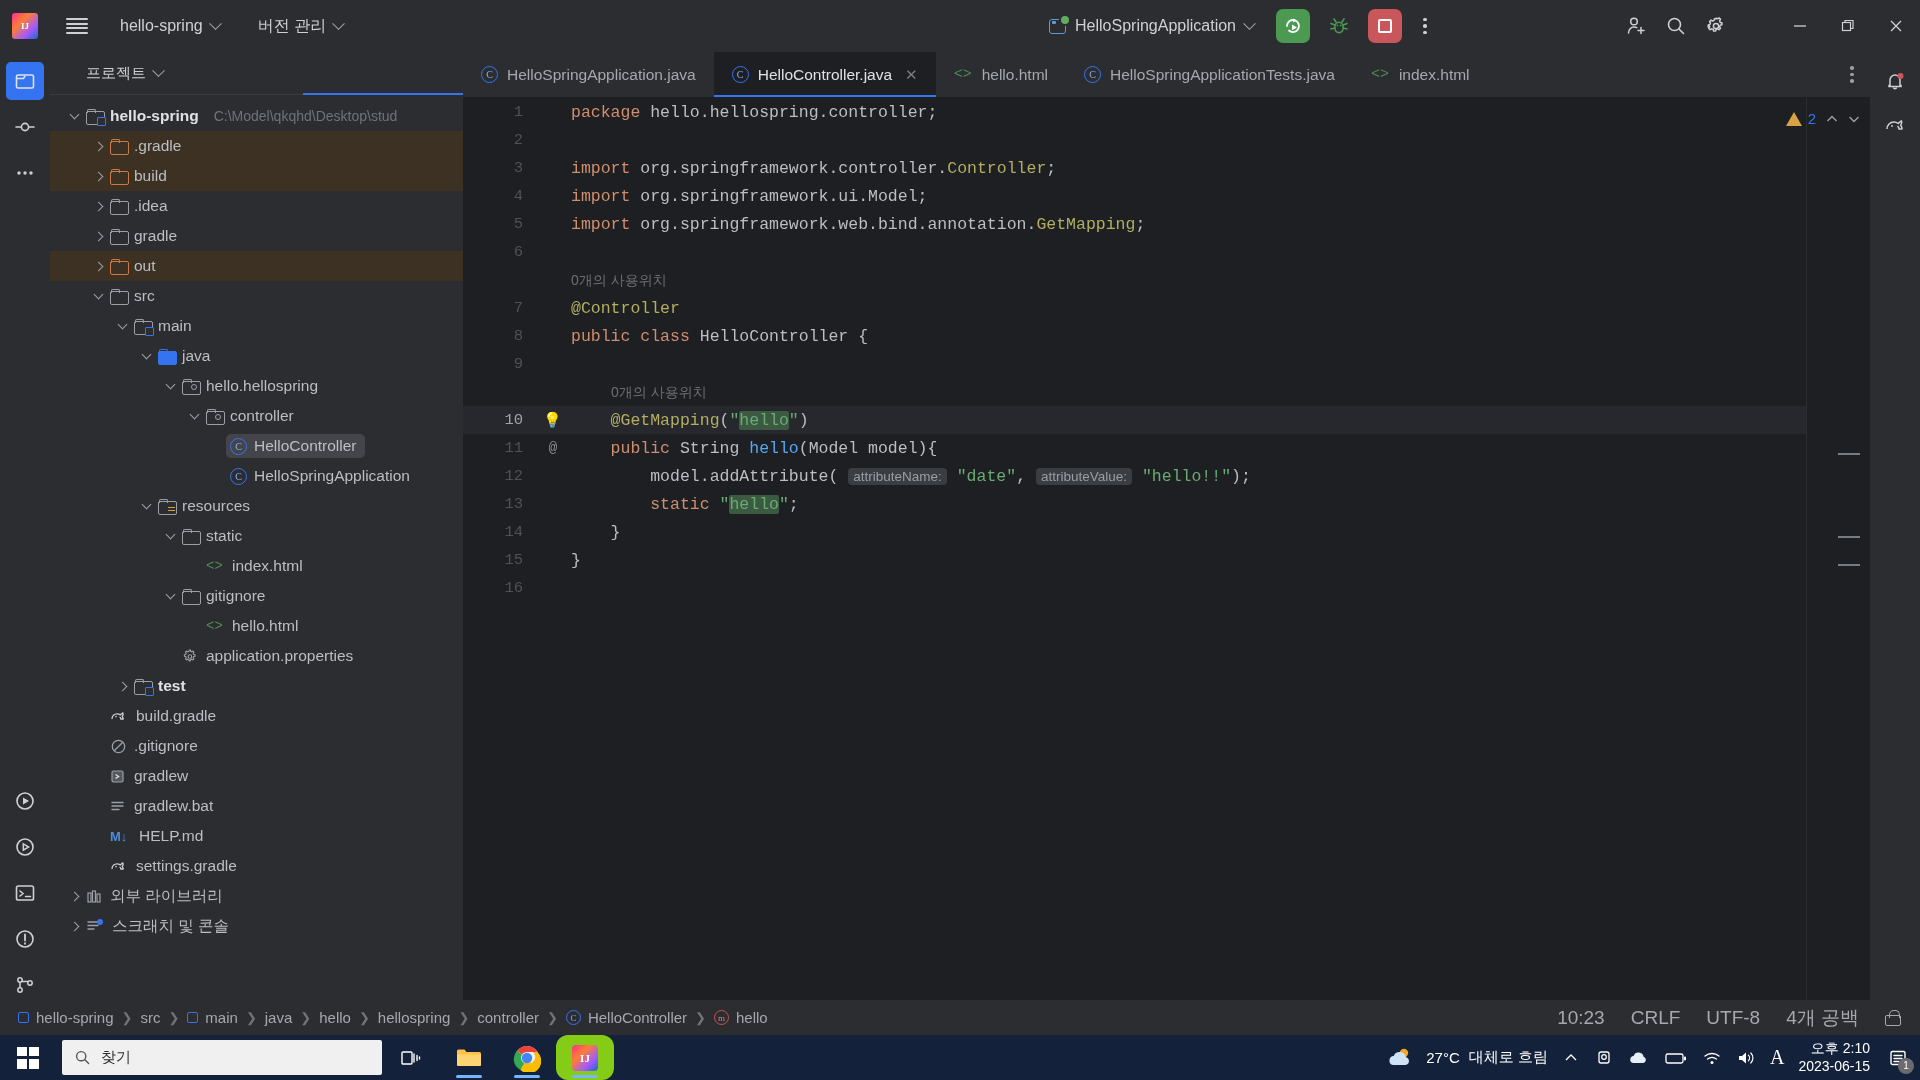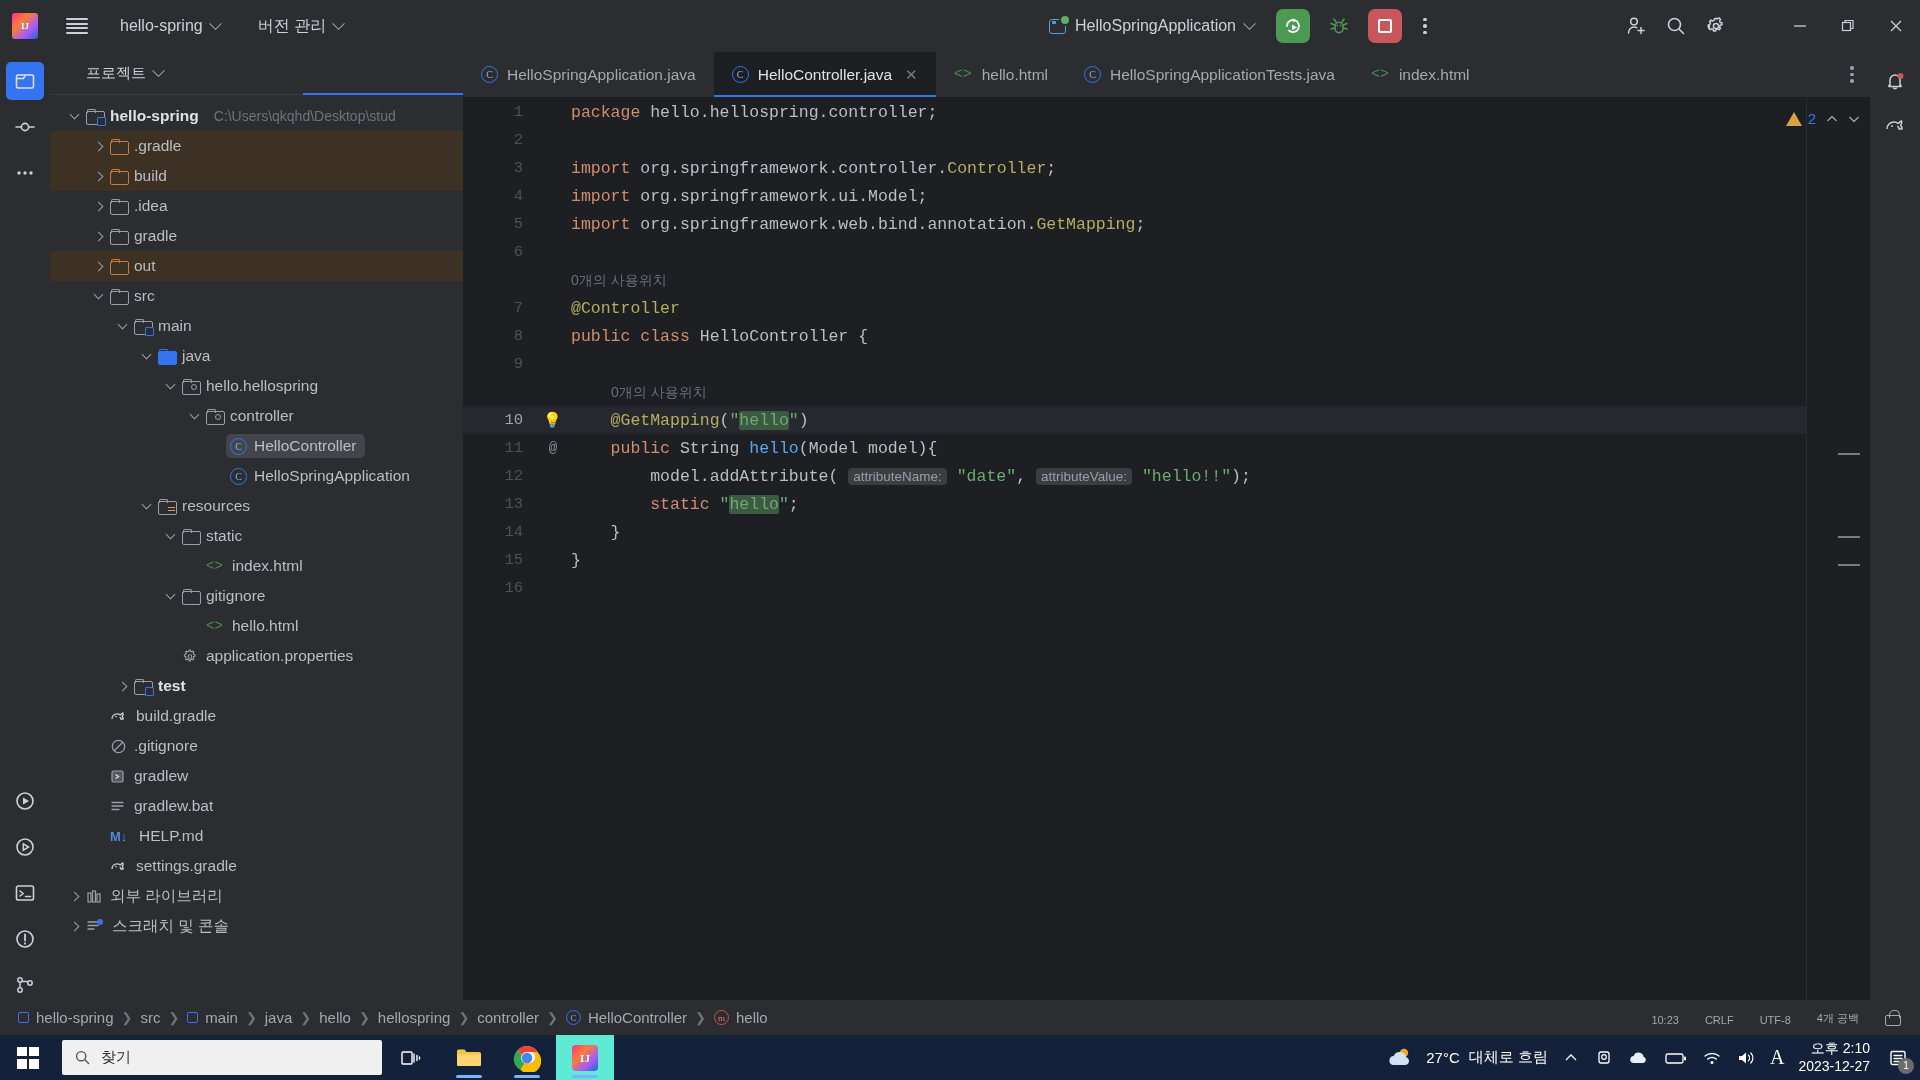--- a/index.html
+++ b/index.html
@@ -187,22 +187,22 @@
   .bc-item { display:flex; align-items:center; gap: 7px; padding: 2px 6px; cursor:pointer;
      border-radius:3px; white-space: nowrap; }
   .bc-sep { color: #6f737a; margin: 0 2px; font-size: 13px; }
   .bc-sq { width: 11px; height: 11px; border: 1.6px solid #3574f0; border-radius: 2px; }
   .bc-c { width: 15px; height: 15px; border: 1.5px solid #3574f0; border-radius: 50%;
      display:flex; align-items:center; justify-content:center; font-size: 9px; color: #8caee8;
      font-family: "Liberation Serif", serif; }
   .bc-m { width: 15px; height: 15px; border: 1.5px solid #c75450; border-radius: 50%;
      display:flex; align-items:center; justify-content:center; font-size: 9px; color: #e07b78;
      font-family: "Liberation Serif", serif; }
-  .bc-right { margin-left: auto; display:flex; align-items:flex-end; gap: 26px;
-     padding-right: 20px; color: #a5a8ae; font-size: 11px; }
+  .bc-right { margin-left: auto; display:flex; align-items:center; gap: 26px;
+     padding-right: 20px; color: #a5a8ae; font-size: 19px; }
   .bc-right .sb { cursor:pointer; }
   .lock { width: 15px; height: 16px; position:relative; }
   .lock::before { content:""; position:absolute; bottom:0; left:0; width: 14px; height: 9px;
      border: 1.6px solid #a5a8ae; border-radius: 2px; }
   .lock::after { content:""; position:absolute; top:0; left:4px; width: 9px; height: 7px;
      border: 1.6px solid #a5a8ae; border-bottom: none; border-radius: 5px 5px 0 0; }
 
   
   .taskbar { position:absolute; bottom: 0; left: 0; width: 1920px; height: 45px;
      background: #13213a; display:flex; align-items:center; }
@@ -211,21 +211,21 @@
   .win-logo { width: 22px; height: 22px; display:grid; grid-template-columns: 1fr 1fr;
      grid-template-rows: 1fr 1fr; gap: 2.5px; }
   .win-logo i { background: #ffffff; display:block; }
   .searchbox { width: 320px; height: 35px; background: #f0f0f0; border-radius: 2px;
      display:flex; align-items:center; gap: 10px; padding: 0 12px; margin-left: 6px;
      color: #2b2b2b; font-size: 15px; cursor: text; }
   .tb-app { width: 58px; height: 45px; display:flex; align-items:center; justify-content:center;
      cursor:pointer; position:relative; }
   .tb-app.run::after { content:""; position:absolute; bottom: 2px; left: 50%;
      transform: translateX(-50%); width: 26px; height: 3px; background: #75b6ff; border-radius: 2px; }
-  .tb-app.active { background: #5eead4; }
+  .tb-app.active { background: #84cc16; border-radius: 12px; }
   .tray { margin-left: auto; display:flex; align-items:center; gap: 14px;
      padding-right: 8px; color: #ffffff; font-size: 14.5px; }
   .clock { text-align: right; line-height: 1.25; font-size: 14px; cursor:pointer; }
   .notif-badge { position:relative; width: 28px; height: 28px; display:flex;
      align-items:center; justify-content:center; cursor:pointer; }
   .notif-badge b { position:absolute; right:-2px; bottom:-2px; width: 16px; height: 16px;
      border-radius: 50%; background: #6b6b6b; color: #fff; font-size: 10px;
      display:flex; align-items:center; justify-content:center; font-weight: normal; }
   .weather { display:flex; align-items:center; gap: 9px; font-size: 15px; cursor:pointer; }
 
@@ -410,21 +410,21 @@
         <div class="trow">
           <span style="display: inline-block; flex: 0 0 auto; width: 16px;"></span>
           <span class="tarrow down">
             <i></i>
           </span>
           <span class="tlabel-wrap">
             <span class="fi">
               <i class="badge"></i>
             </span>
             <span class="tbold">hello-spring</span>
-            <span class="tpath">C:\Users\qkqhd\Desktop\stud</span>
+            <span class="tpath">C:\Model\qkqhd\Desktop\stud</span>
           </span>
         </div>
         <div class="trow excluded">
           <span style="display: inline-block; flex: 0 0 auto; width: 40px;"></span>
           <span class="tarrow right">
             <i></i>
           </span>
           <span class="tlabel-wrap">
             <span class="fi orange"></span>
             <span>.gradle</span>
@@ -984,21 +984,21 @@
         <path d="M3 7a11 11 0 0 1 14 0M5.6 10a7.2 7.2 0 0 1 8.8 0" fill="none" stroke="#fff" stroke-width="1.3" stroke-linecap="round"></path>
         <circle cx="10" cy="13.4" r="1.5" fill="#fff"></circle>
       </svg>
       <svg width="20" height="18" viewBox="0 0 20 18">
         <path d="M3 7h3l4-3.4v10.8L6 11H3z" fill="#fff"></path>
         <path d="M12.4 6.2a4 4 0 0 1 0 5.6M14.8 4a7 7 0 0 1 0 10" fill="none" stroke="#fff" stroke-width="1.2" stroke-linecap="round"></path>
       </svg>
       <span style="font-size:20px;font-family:'Liberation Serif',serif">A</span>
       <div class="clock">
         <div>오후 2:10</div>
-        <div>2023-12-27</div>
+        <div>2023-06-15</div>
       </div>
       <div class="notif-badge">
         <svg width="20" height="20" viewBox="0 0 20 20">
           <rect x="3" y="3.5" width="14" height="13" rx="1.4" fill="none" stroke="#fff" stroke-width="1.4"></rect>
           <path d="M6 7.5h8M6 10.5h8M6 13.5h5" stroke="#fff" stroke-width="1.4" stroke-linecap="round"></path>
         </svg>
         <b>1</b>
       </div>
     </div>
   </div>

